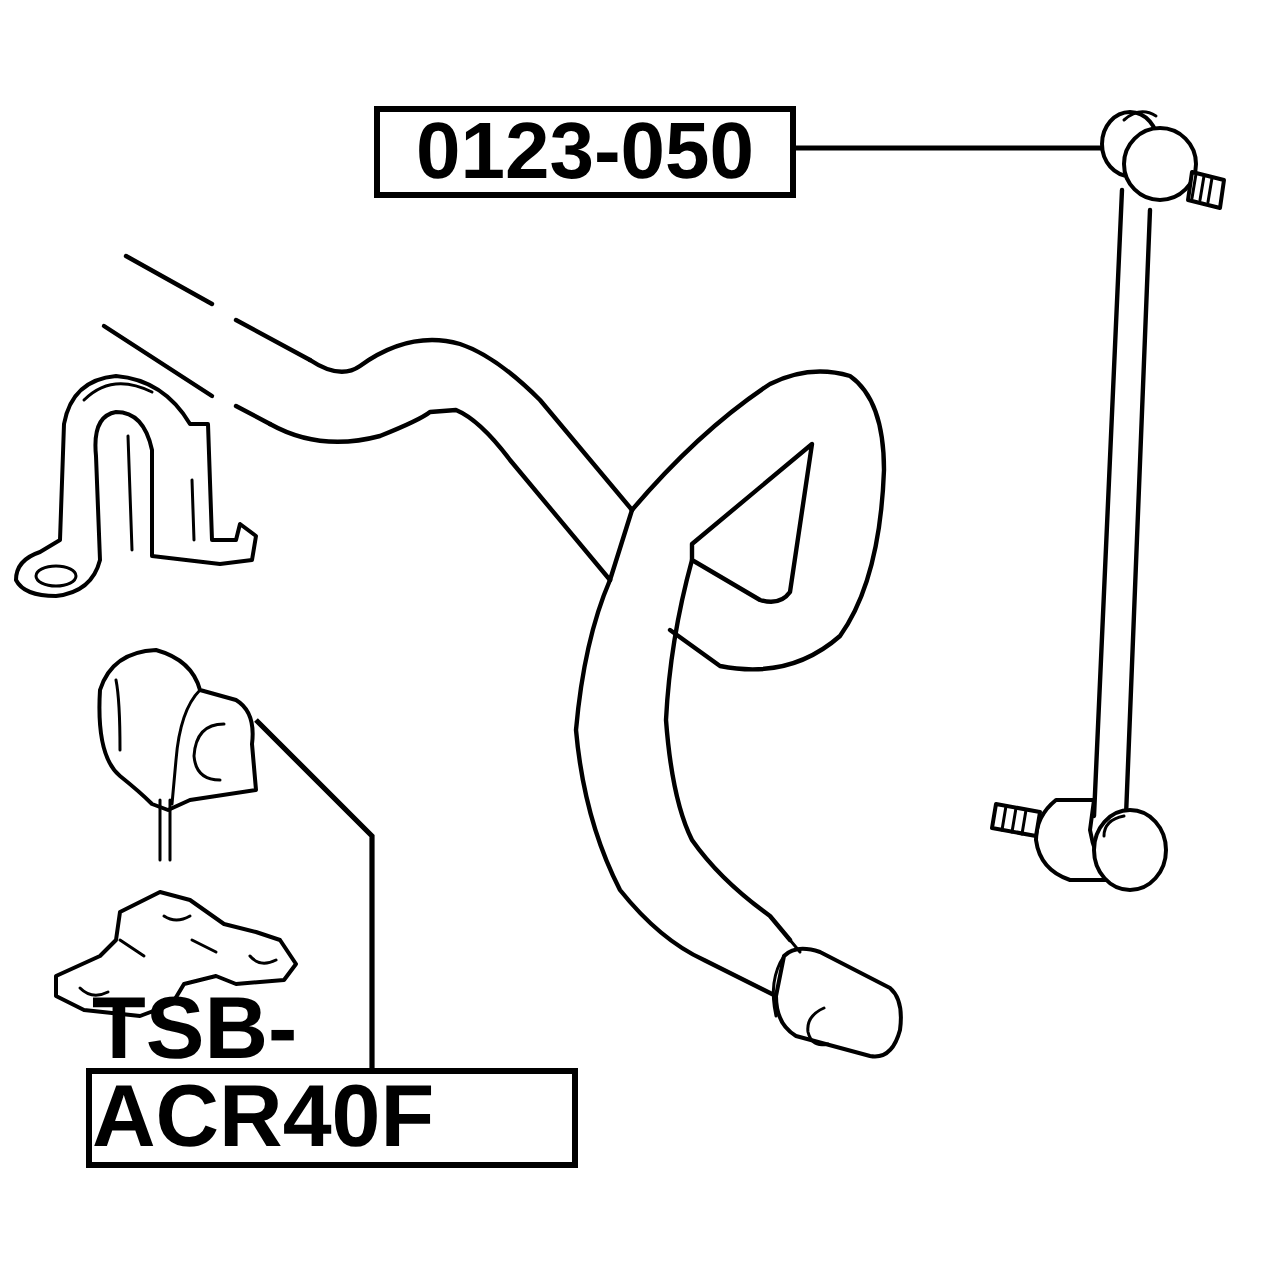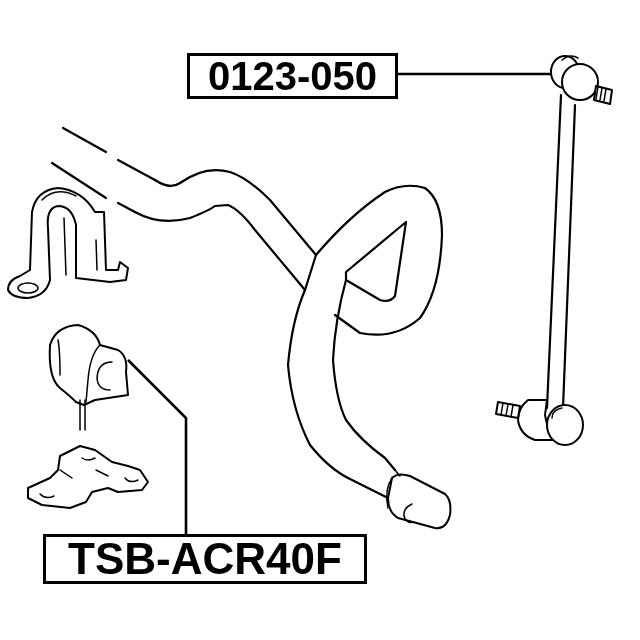--- a/index.html
+++ b/index.html
@@ -11,21 +11,21 @@
       background: #fff;
       font-family: "Liberation Sans", sans-serif;
       font-weight: bold;
       color: #000;
       line-height: 1;
       box-sizing: border-box;
       display: flex; align-items: flex-end; justify-content: center;
       letter-spacing: 0px;
     }
     #label-top { left: 187px; top: 53px; width: 211px; height: 46px; font-size: 40px; }
-    #label-bottom { left: 43px; top: 534px; width: 324px; height: 50px; font-size: 44px; }
+    #label-bottom { left: 43px; top: 534px; width: 246px; height: 50px; font-size: 44px; }
     .ln { fill: none; stroke: #000; stroke-width: 2.2; stroke-linecap: round; stroke-linejoin: round; }
     .thin { fill: none; stroke: #000; stroke-width: 1.5; stroke-linecap: round; stroke-linejoin: round; }
     .lead { fill: none; stroke: #000; stroke-width: 2.6; stroke-linejoin: miter; }
     .fillw { fill: #fff; stroke: #000; stroke-width: 2; stroke-linejoin: round; }
   </style>
 </head>
 <body>
 
 <svg id="diagram" viewBox="0 0 640 640" xmlns="http://www.w3.org/2000/svg">
 

